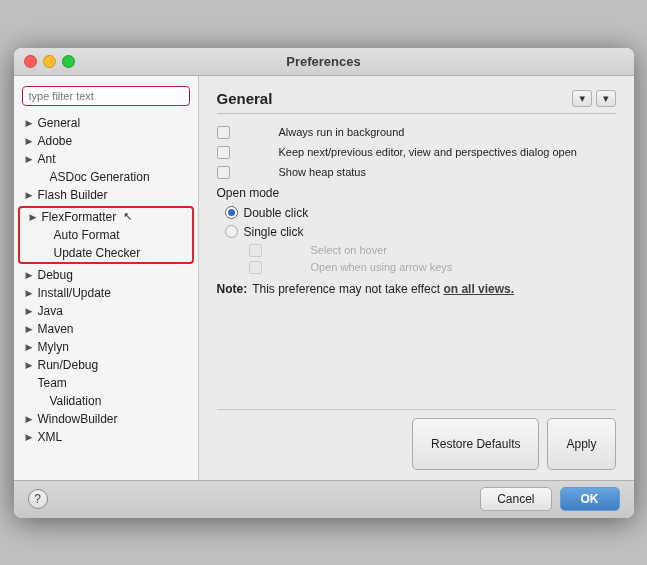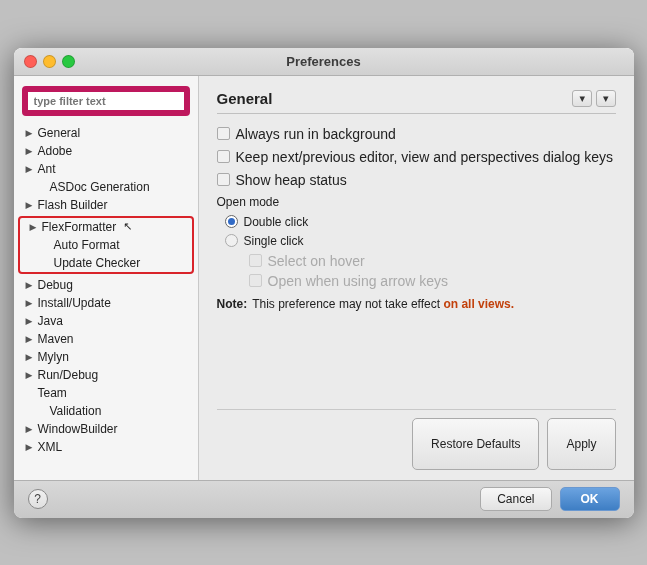--- a/index.html
+++ b/index.html
@@ -66,27 +66,26 @@
       display: flex;
       flex-direction: column;
       padding: 6px 0;
     }
     .search-box {
       margin: 4px 8px 6px 8px;
     }
     .search-box input {
       width: 100%;
       padding: 3px 6px;
-      border: 6px solid #be185d;
+      border: 1px solid #be185d;
       border-radius: 4px;
       font-size: 11px;
       background: white;
       color: #888;
       outline: none;
-      font-weight: bold;
     }
     .tree-container {
       flex: 1;
       overflow-y: auto;
       padding: 2px 0;
     }
     .tree-item {
       padding: 2px 8px 2px 12px;
       cursor: pointer;
       color: #222;
@@ -148,22 +147,23 @@
     }
     .checkbox {
       width: 13px;
       height: 13px;
       border: 1px solid #aaa;
       background: #f0f0f0;
       border-radius: 2px;
       flex-shrink: 0;
     }
     .option-label {
-      font-size: 14px;
-      color: #222;
+      font-size: 11px;
+      color: #222;
+      margin-left: 43px;
     }
     .open-mode-label {
       font-size: 12px;
       color: #222;
       margin-bottom: 6px;
       margin-top: 2px;
     }
     .radio-group {
       margin-left: 8px;
     }
@@ -225,21 +225,22 @@
       font-size: 12px;
       font-weight: 700;
       color: #222;
     }
     .note-text {
       font-size: 12px;
       color: #222;
     }
     .note-text-emphasis {
       font-weight: 700;
-      color: #c2410c;
+      color: #404040;
+      text-decoration: underline;
     }
     .bottom-buttons {
       display: flex;
       justify-content: flex-end;
       gap: 8px;
       padding-top: 8px;
       border-top: 1px solid #c8c8c8;
       margin-top: 4px;
     }
     .btn {
@@ -410,21 +411,21 @@
         </div>
       </div>
 
       <div class="options-area">
         <div class="option-row">
           <div class="checkbox"></div>
           <span class="option-label">Always run in background</span>
         </div>
         <div class="option-row">
           <div class="checkbox"></div>
-          <span class="option-label">Keep next/previous editor, view and perspectives dialog keys</span>
+          <span class="option-label">Keep next/previous editor, view and perspectives dialog open</span>
         </div>
         <div class="option-row">
           <div class="checkbox"></div>
           <span class="option-label">Show heap status</span>
         </div>
 
         <div class="open-mode-label">Open mode</div>
 
         <div class="radio-group">
           <div class="radio-row">

